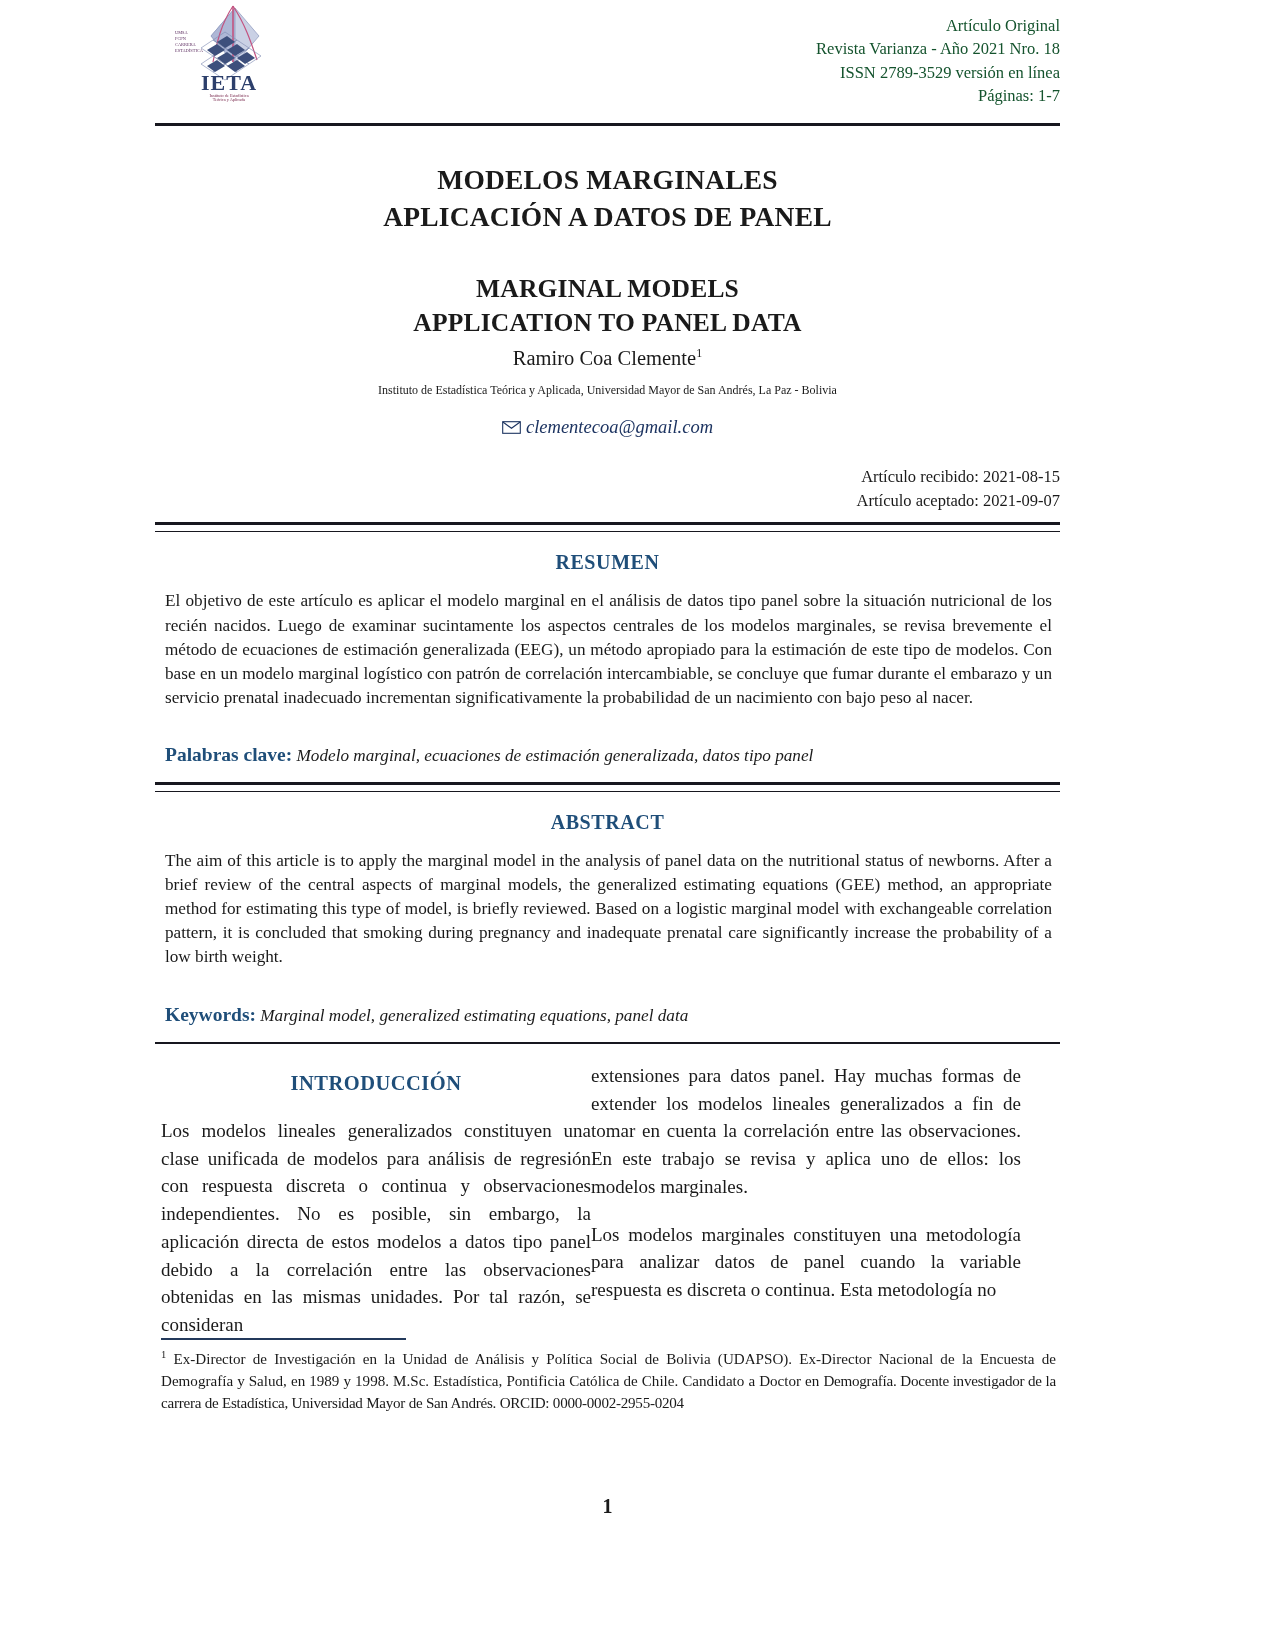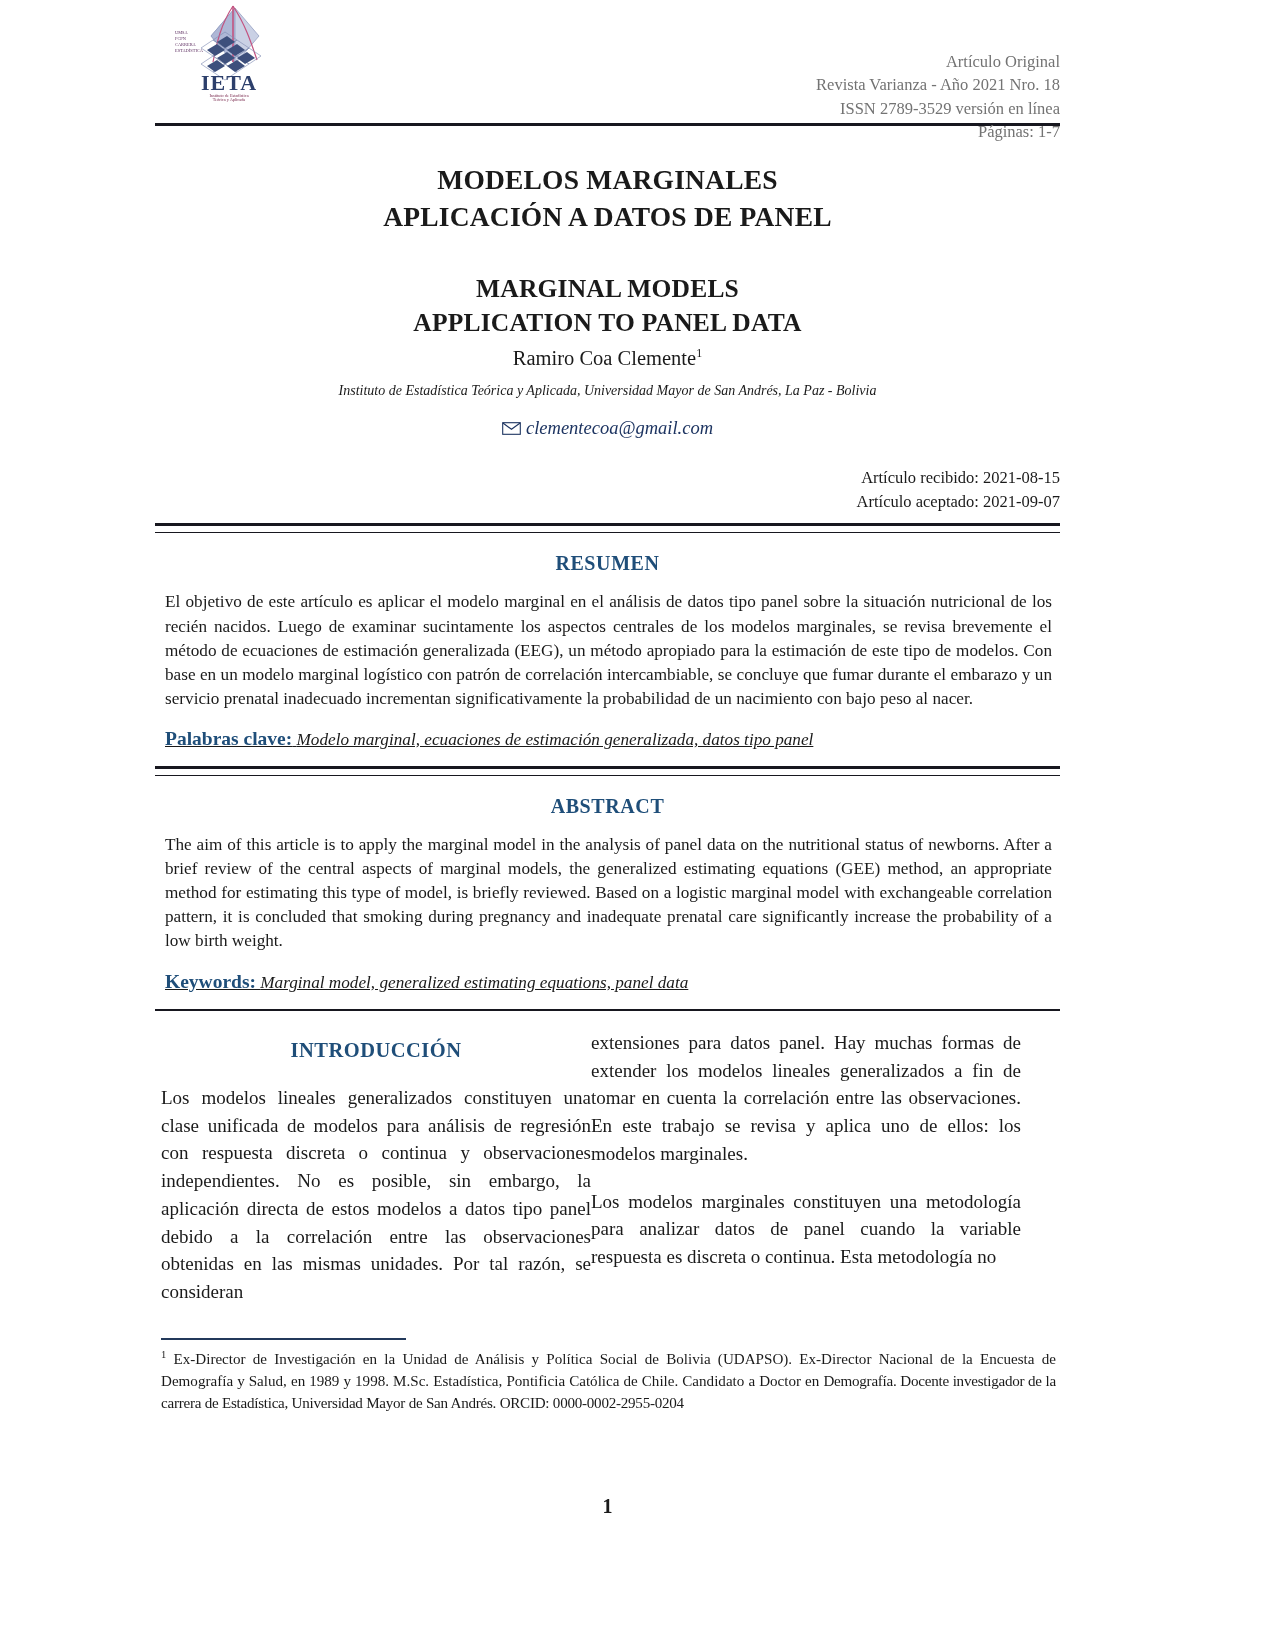--- a/index.html
+++ b/index.html
@@ -42,22 +42,21 @@
     height: 100px;
   }
   .logo-svg { display: block; }
   .journal-meta {
     position: absolute;
     right: 0;
     top: 14px;
     text-align: right;
     font-size: 16.5px;
     line-height: 1.42;
-    color: #737373;
-    margin-top: 36px;
+    color: #14532d;
   }
   .journal-meta div { white-space: nowrap; }
 
   .rule-thick {
     border: 0;
     border-top: 3px solid #17171f;
     margin: 0;
   }
   .rule-double {
     height: 6px;
@@ -89,23 +88,22 @@
     margin-top: 36px;
     letter-spacing: 0.2px;
   }
   .author {
     font-size: 20.5px;
     margin-top: 6px;
     line-height: 1.25;
   }
   .author sup { font-size: 12px; vertical-align: super; }
   .affiliation {
-    font-size: 14px;
+    font-size: 12px;
     margin-top: 11px;
-    font-style: italic;
   }
   .email-line {
     margin-top: 19px;
     font-size: 18.5px;
     font-style: italic;
     color: #1d3461;
   }
   .env-icon {
     display: inline-block;
     vertical-align: -1px;
@@ -130,25 +128,24 @@
     margin: 19px 0 15px 0;
   }
   .abstract-body {
     font-size: 17.2px;
     line-height: 1.40;
     text-align: justify;
     color: #1a1a1a;
     padding: 0 8px 0 10px;
   }
   .kw-line {
-    margin-top: 15px;
+    margin-top: 32px;
     padding: 0 8px 0 10px;
     font-size: 17px;
     line-height: 1.35;
-    text-decoration: underline;
   }
   .kw-label {
     color: #1f4e79;
     font-weight: bold;
     font-size: 19.5px;
   }
   .kw-terms {
     font-style: italic;
     font-size: 17.2px;
   }

